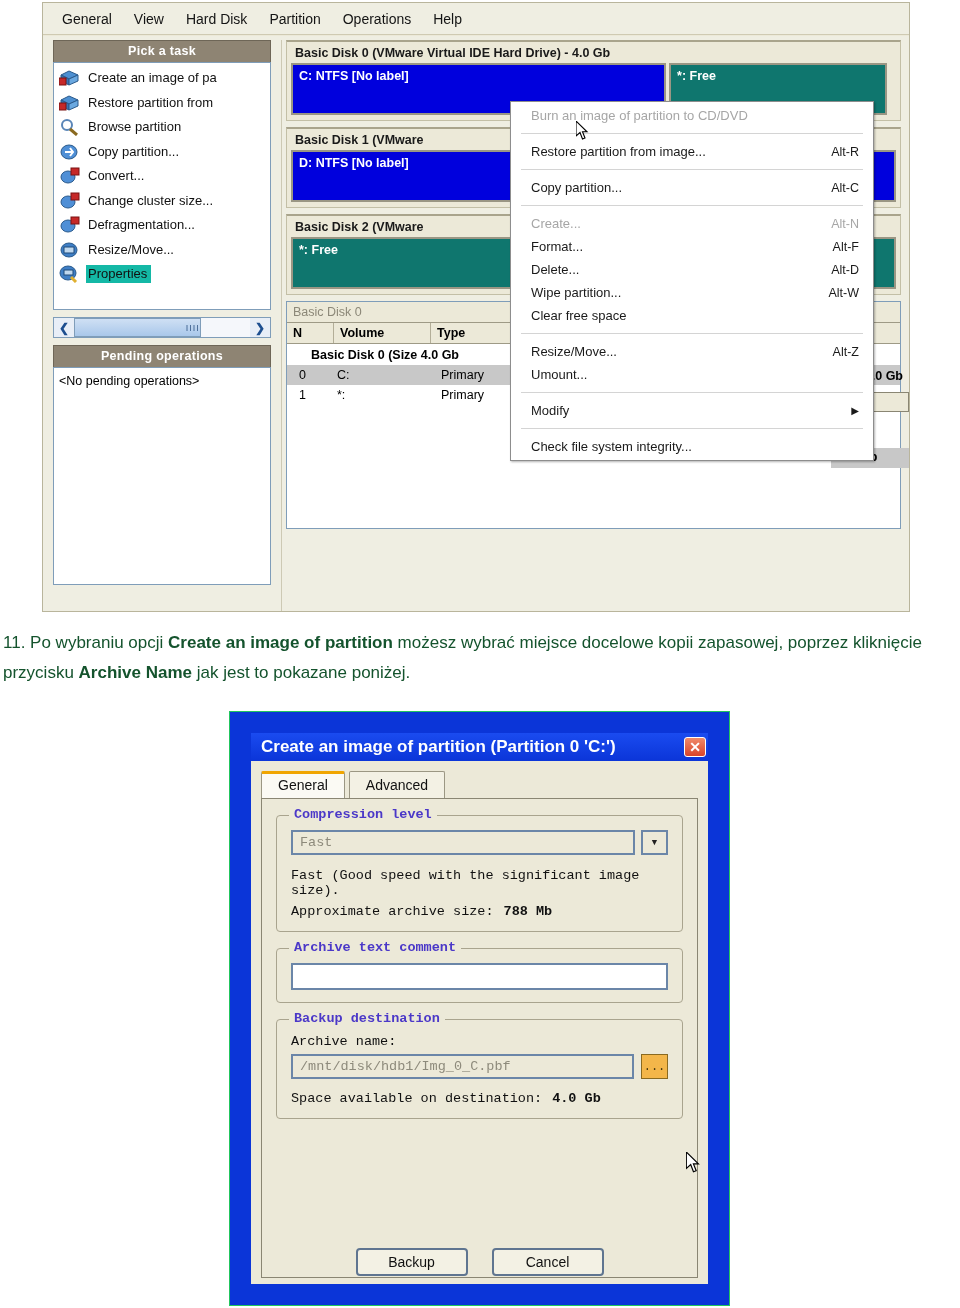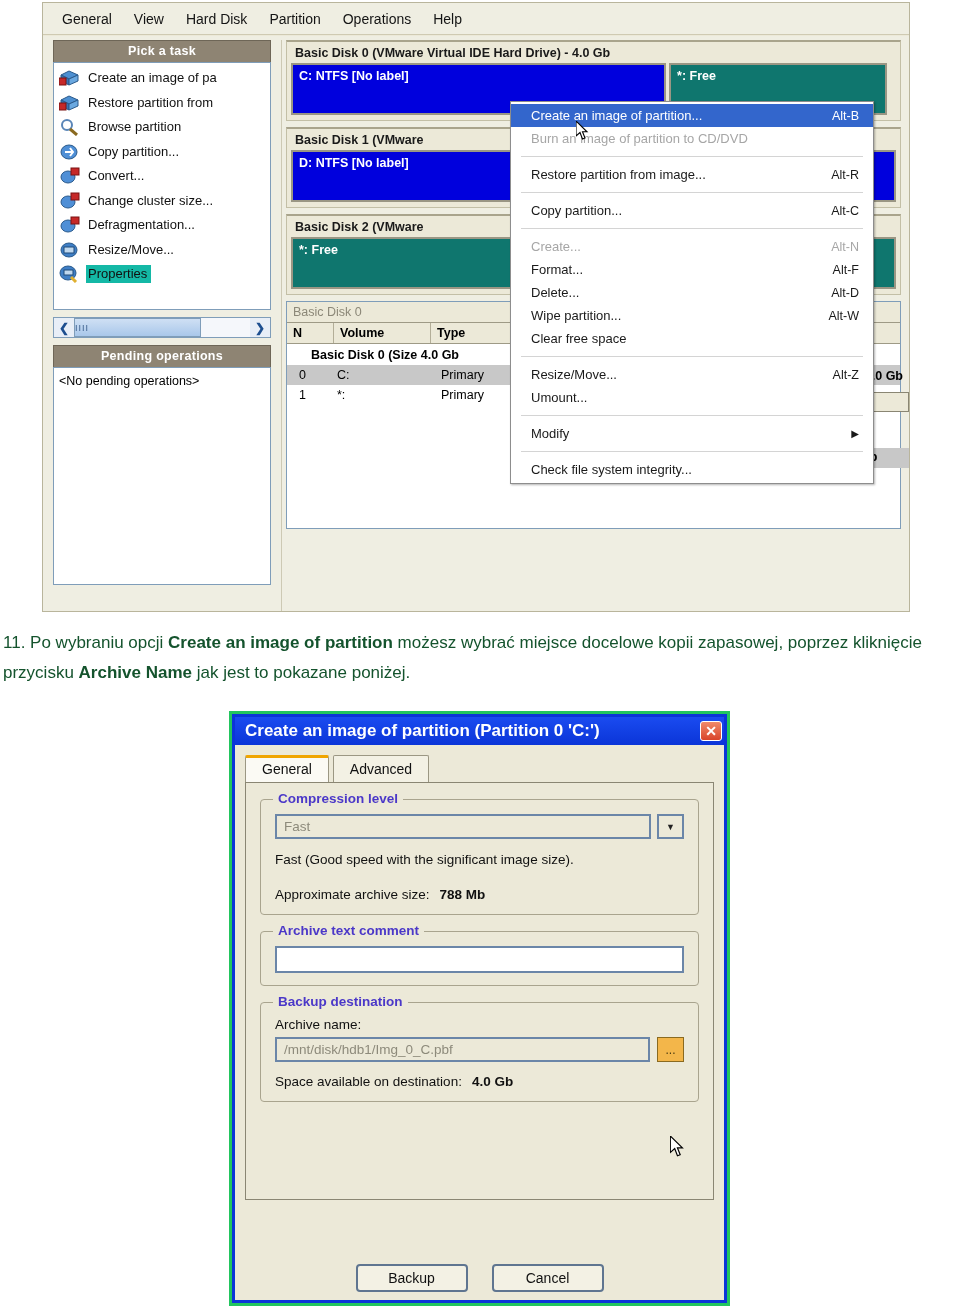--- a/index.html
+++ b/index.html
@@ -46,21 +46,21 @@
 
   .hscroll{
     margin-top:7px;height:21px;background:#eef1f6;border:1px solid #7f9db9;
     display:flex;align-items:center;box-sizing:border-box;
   }
   .hs-btn{width:20px;height:19px;background:#e8eef7;display:flex;align-items:center;
     justify-content:center;font-size:12px;color:#1d4e8f;font-weight:bold;}
   .hs-track{flex:1;height:19px;background:#f5f7fb;position:relative;}
   .hs-thumb{position:absolute;left:0;top:0;width:72%;height:19px;
     background:linear-gradient(#cfe0f4,#a9c7ea);border:1px solid #7f9db9;box-sizing:border-box;
-    display:flex;align-items:center;justify-content:flex-start;}
+    display:flex;align-items:center;justify-content:flex-end;}
   .hs-grip{font-size:9px;color:#3b5f8c;letter-spacing:1px;}
 
   .pending-box{
     background:#fff;border:1px solid #7f9db9;height:218px;box-sizing:border-box;
     padding:6px 5px;font-size:12.5px;overflow:hidden;
   }
 
   
   .rightpane{position:absolute;left:238px;top:4px;right:4px;bottom:0;
     background:#efeee2;border-left:1px solid #cdc9b4;}
@@ -102,58 +102,58 @@
   .para{
     position:absolute;left:3px;top:628px;width:954px;
     font-family:"Liberation Sans",sans-serif;font-size:17px;color:#14532d;
     line-height:1.75;
   }
   .para b{font-weight:bold;}
 
   
   #dlg{
     position:absolute;left:229px;top:711px;width:501px;height:595px;
-    background:#0b35d8;border:3px solid #22c55e;box-sizing:border-box;
-    padding:3px;
+    background:#0b35d8;border:1px solid #22c55e;box-sizing:border-box;
+    padding:21px;
   }
   .dlg-title{
     height:28px;display:flex;align-items:center;justify-content:space-between;
     color:#fff;font-weight:bold;font-size:17px;padding:0 2px 0 10px;
     background:linear-gradient(#1a4bf0,#0b35d8);white-space:nowrap;
   }
   .dlg-close{
     width:22px;height:20px;background:linear-gradient(#f08a6a,#d9442a);
     border:1px solid #fff;border-radius:3px;color:#fff;font-size:14px;font-weight:bold;
     display:flex;align-items:center;justify-content:center;box-sizing:border-box;
   }
   .dlg-body{background:#ece9d8;height:calc(100% - 28px);box-sizing:border-box;padding:8px 10px 10px;position:relative;}
   .tabs{display:flex;align-items:flex-end;height:30px;}
   .tab{
     background:#f3f1e4;border:1px solid #9b9783;border-bottom:none;
     padding:5px 16px 6px;font-size:14px;color:#111;border-radius:2px 2px 0 0;margin-right:4px;
   }
   .tab.active{background:#fbfaf4;border-top:3px solid #f0a500;padding-top:3px;}
   .tabpanel{
-    background:#ece9d8;border:1px solid #8a8673;margin-top:-1px;height:418px;
-    box-sizing:border-box;padding:16px 14px;position:relative;
+    background:#ece9d8;border:1px solid #8a8673;margin-top:-1px;height:480px;
+    box-sizing:border-box;padding:16px 14px;position:relative;font-family:Liberation Mono, monospace;
   }
   .grp{border:1px solid #a9a48e;border-radius:4px;margin-bottom:16px;padding:14px 14px 12px;position:relative;}
   .grp-lab{position:absolute;top:-9px;left:12px;background:#ece9d8;padding:0 5px;
     color:#4b38c8;font-size:13.5px;font-weight:bold;}
   .row{display:flex;align-items:center;}
   .combo{
     flex:1;height:25px;background:#ece9d8;border:2px solid #6b86a8;
     display:flex;align-items:center;padding-left:7px;font-size:13.5px;color:#8d8a7b;box-sizing:border-box;
   }
   .combo-btn{
     width:27px;height:25px;margin-left:6px;background:#ece9d8;border:2px solid #6b86a8;
     display:flex;align-items:center;justify-content:center;font-size:9px;color:#222;box-sizing:border-box;
   }
   .grp-text{font-size:13.5px;color:#111;margin-top:13px;}
-  .grp-text2{font-size:13.5px;color:#111;margin-top:20px;}
+  .grp-text2{font-size:13.5px;color:#111;margin-top:6px;}
   .grp-text2 b{font-weight:bold;margin-left:10px;}
   .txtinput{
     height:27px;background:#fff;border:2px solid #6b86a8;box-sizing:border-box;
   }
   .lab-sm{font-size:13.5px;color:#111;margin-bottom:5px;}
   .pathinput{
     flex:1;height:25px;background:#ece9d8;border:2px solid #6b86a8;
     display:flex;align-items:center;padding-left:7px;font-size:13.5px;color:#8d8a7b;box-sizing:border-box;
   }
   .browse-btn{
@@ -346,24 +346,20 @@
 
     </div>
 
     <div style="position:absolute;right:6px;top:333px;font-size:12.5px;font-weight:bold;">4.0 Gb</div>
     <div style="position:absolute;right:0px;top:356px;width:74px;height:20px;background:#ece9d8;border:1px solid #8a8673;font-size:12.5px;font-weight:bold;padding:2px 0 0 4px;box-sizing:border-box;">ree</div>
     <div style="position:absolute;right:0px;top:412px;width:78px;height:20px;background:#c8c8c8;font-size:12.5px;font-weight:bold;padding:2px 0 0 4px;box-sizing:border-box;">652 Mb</div>
 
   </div>
 
   <div class="ctxmenu">
-    <div class="cm-item hl">
-      <span>Create an image of partition...</span>
-      <span class="cm-key">Alt-B</span>
-    </div>
     <div class="cm-item dis">
       <span>Burn an image of partition to CD/DVD</span>
       <span class="cm-key"></span>
     </div>
     <div class="cm-sep"></div>
     <div class="cm-item">
       <span>Restore partition from image...</span>
       <span class="cm-key">Alt-R</span>
     </div>
     <div class="cm-sep"></div>

